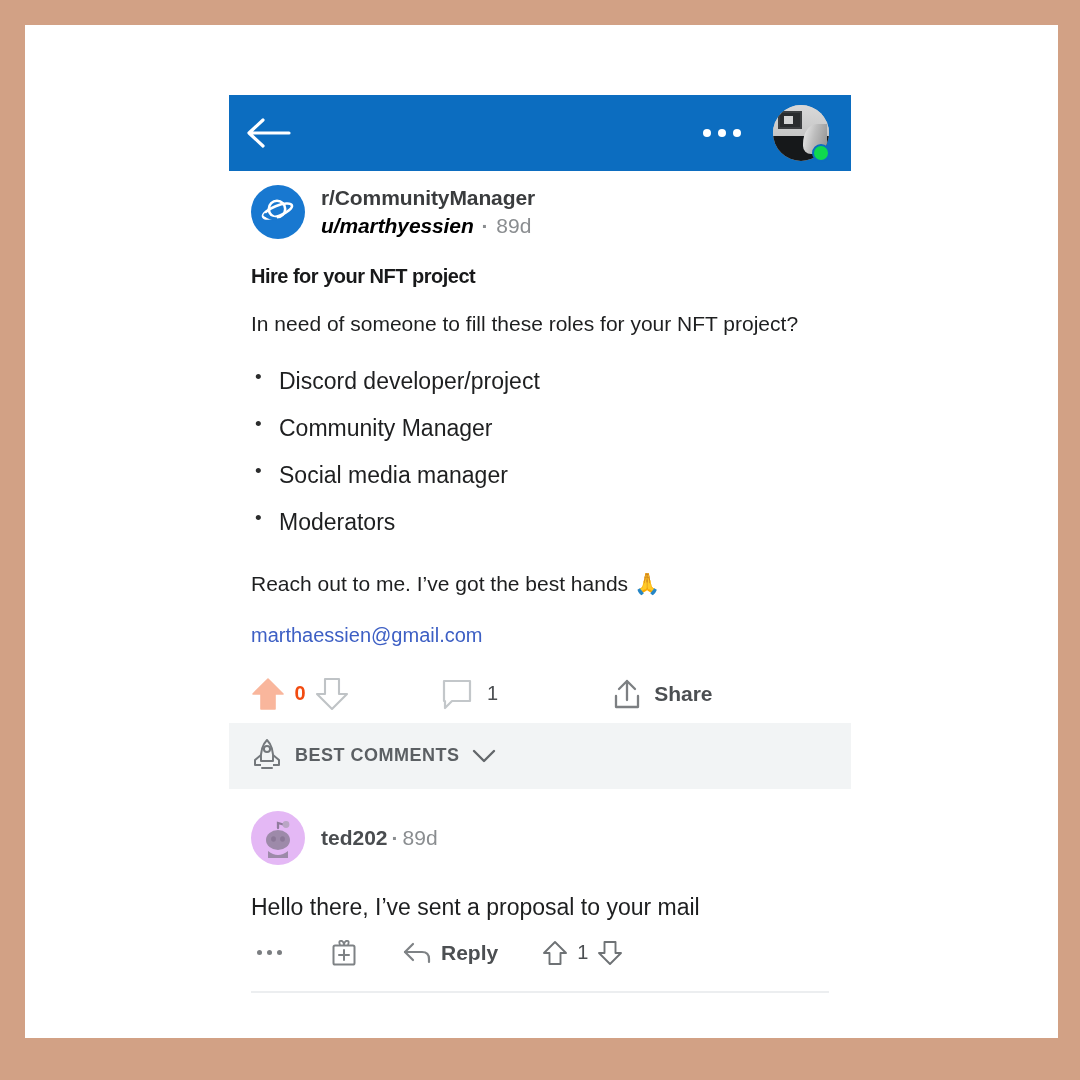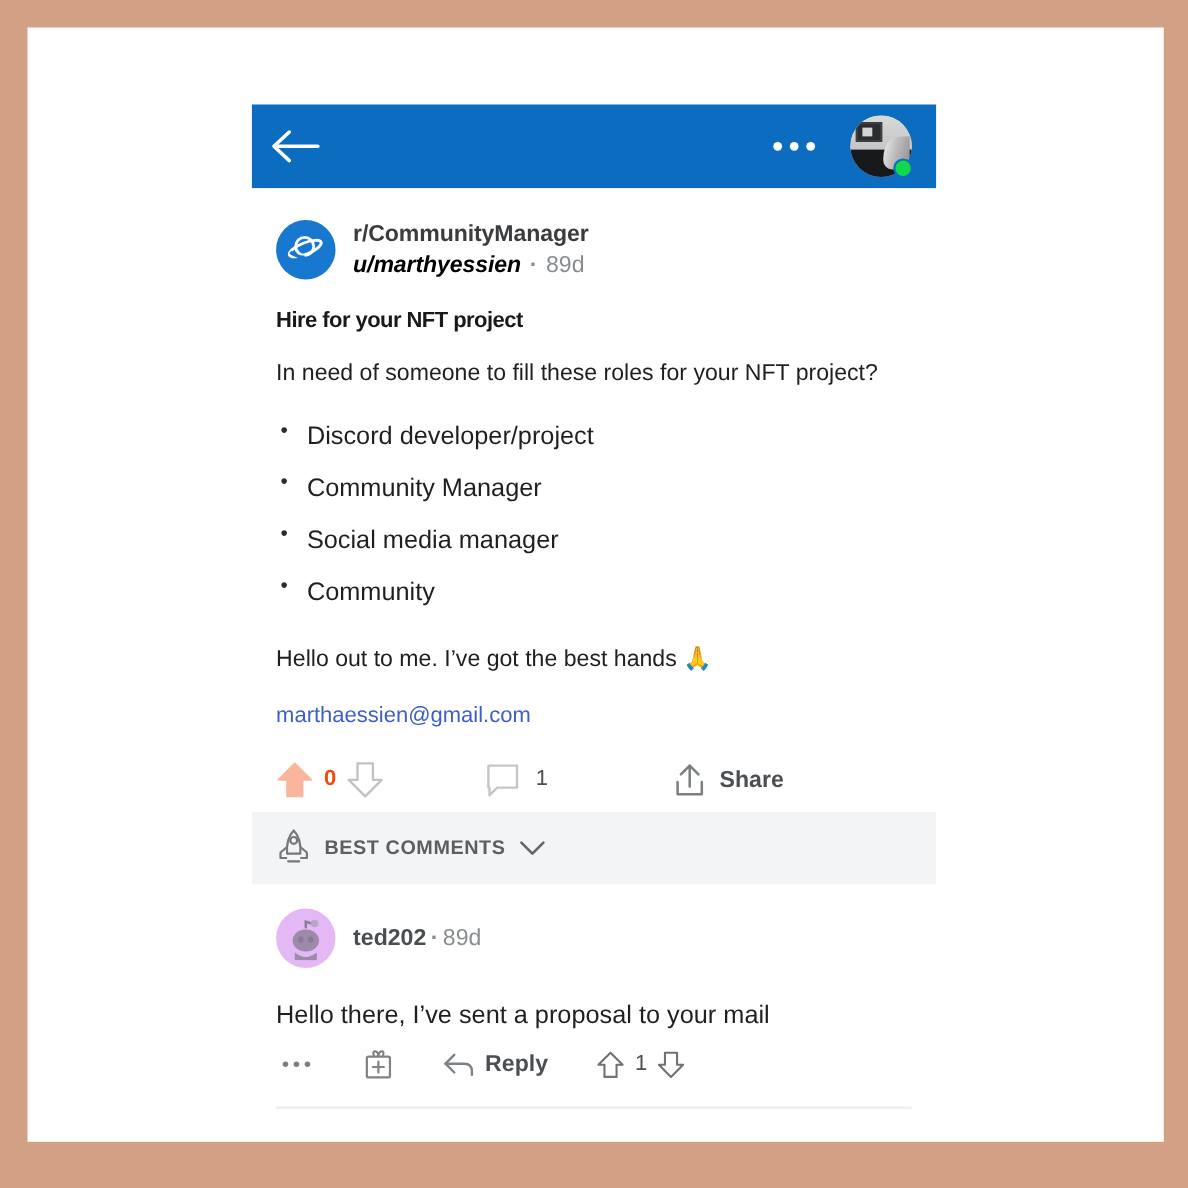--- a/index.html
+++ b/index.html
@@ -112,21 +112,21 @@
     width:18px; height:18px;
     border-radius:50%;
     background:#0fd84f;
     border:2px solid #0c6dc0;
   }
 
   
   .post-meta {
     display:flex;
     align-items:center;
-    padding:29px 0 0 22px;
+    padding:14px 0 0 22px;
   }
   .sub-icon {
     width:54px; height:54px;
     border-radius:50%;
     background:#1878d0;
     flex:0 0 54px;
     position:relative;
     overflow:hidden;
   }
   .sub-icon svg { position:absolute; left:9px; top:9px; }
@@ -359,24 +359,24 @@
 
       <div class="post-body">
         <div class="post-title">Hire for your NFT project</div>
 
         <div class="post-para">In need of someone to fill these roles for your NFT project?</div>
 
         <ul class="bullets">
           <li>Discord developer/project</li>
           <li>Community Manager</li>
           <li>Social media manager</li>
-          <li>Community</li>
+          <li>Moderators</li>
         </ul>
 
-        <div class="post-para reach">Hello out to me. I’ve got the best hands 🙏</div>
+        <div class="post-para reach">Reach out to me. I’ve got the best hands 🙏</div>
 
         <span class="email-link">marthaessien@gmail.com</span>
       </div>
 
       <div class="action-bar">
 
         <div class="vote-group">
           <div class="ico-btn">
             <svg width="34" height="36" viewBox="0 0 34 36">
               <path d="M17 3 L32 18 H24 V33 H10 V18 H2 Z" fill="#f9b69c" stroke="#f9b69c" stroke-width="1.6" stroke-linejoin="round"></path>

